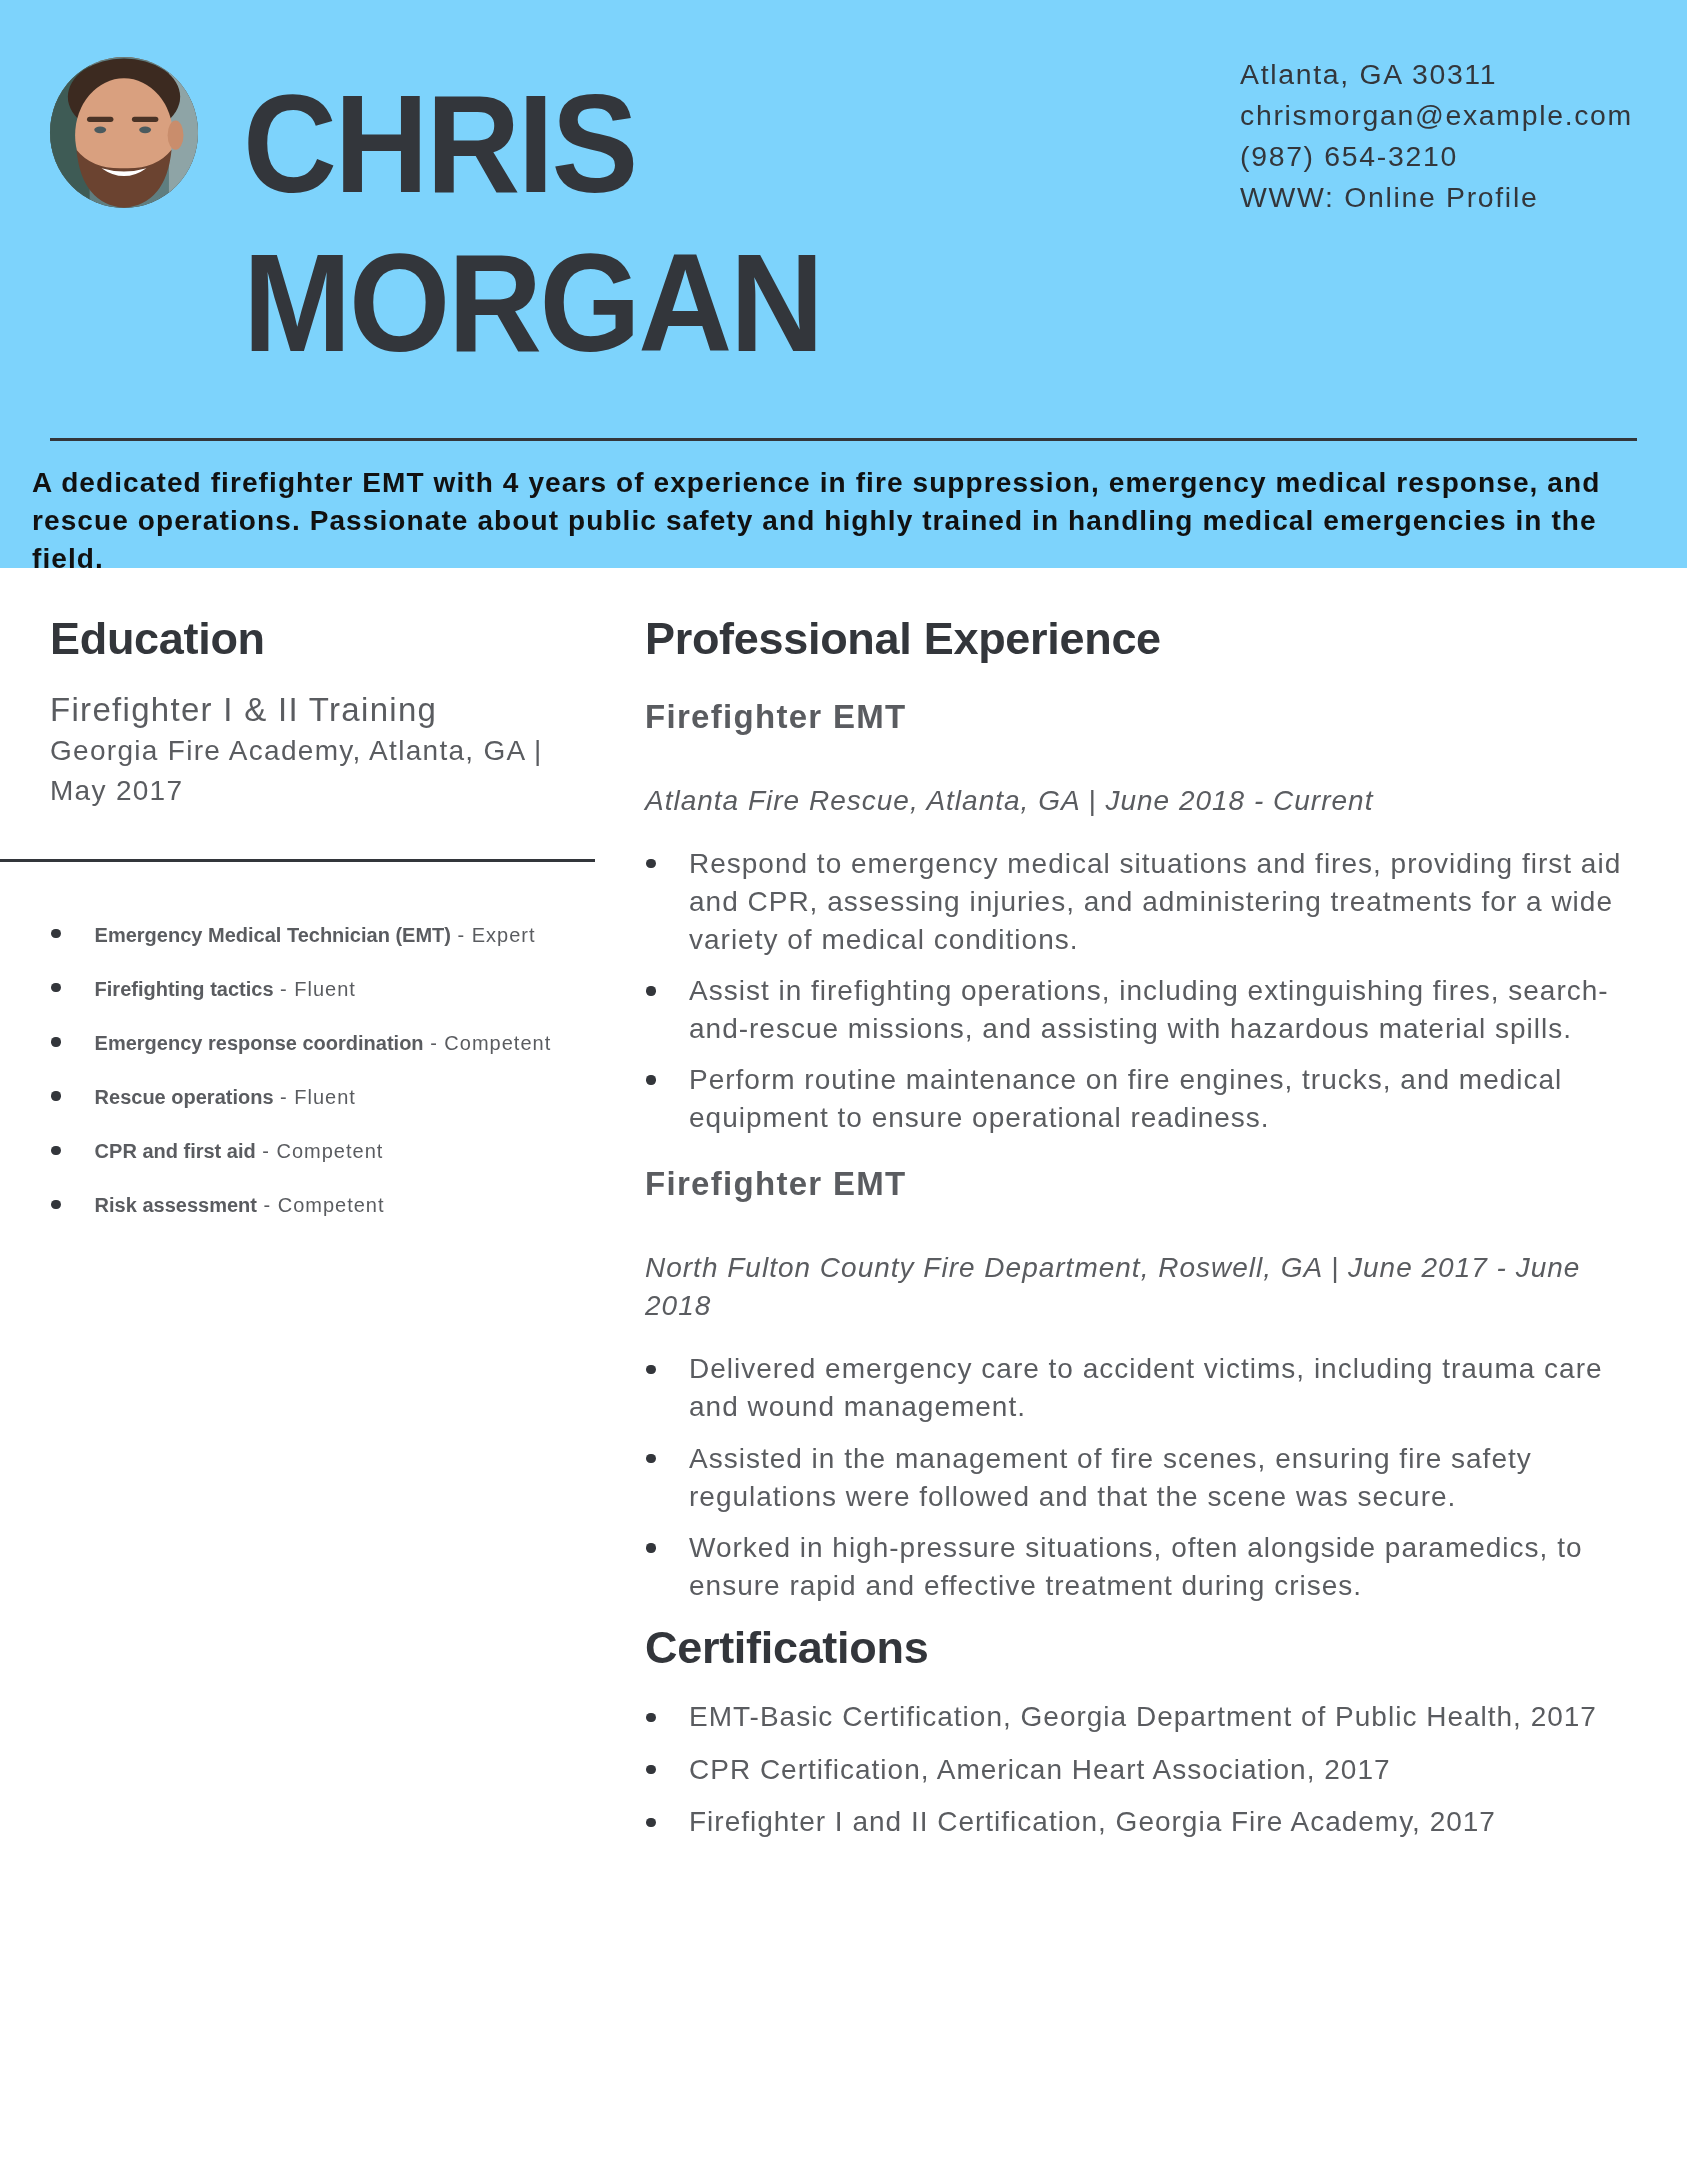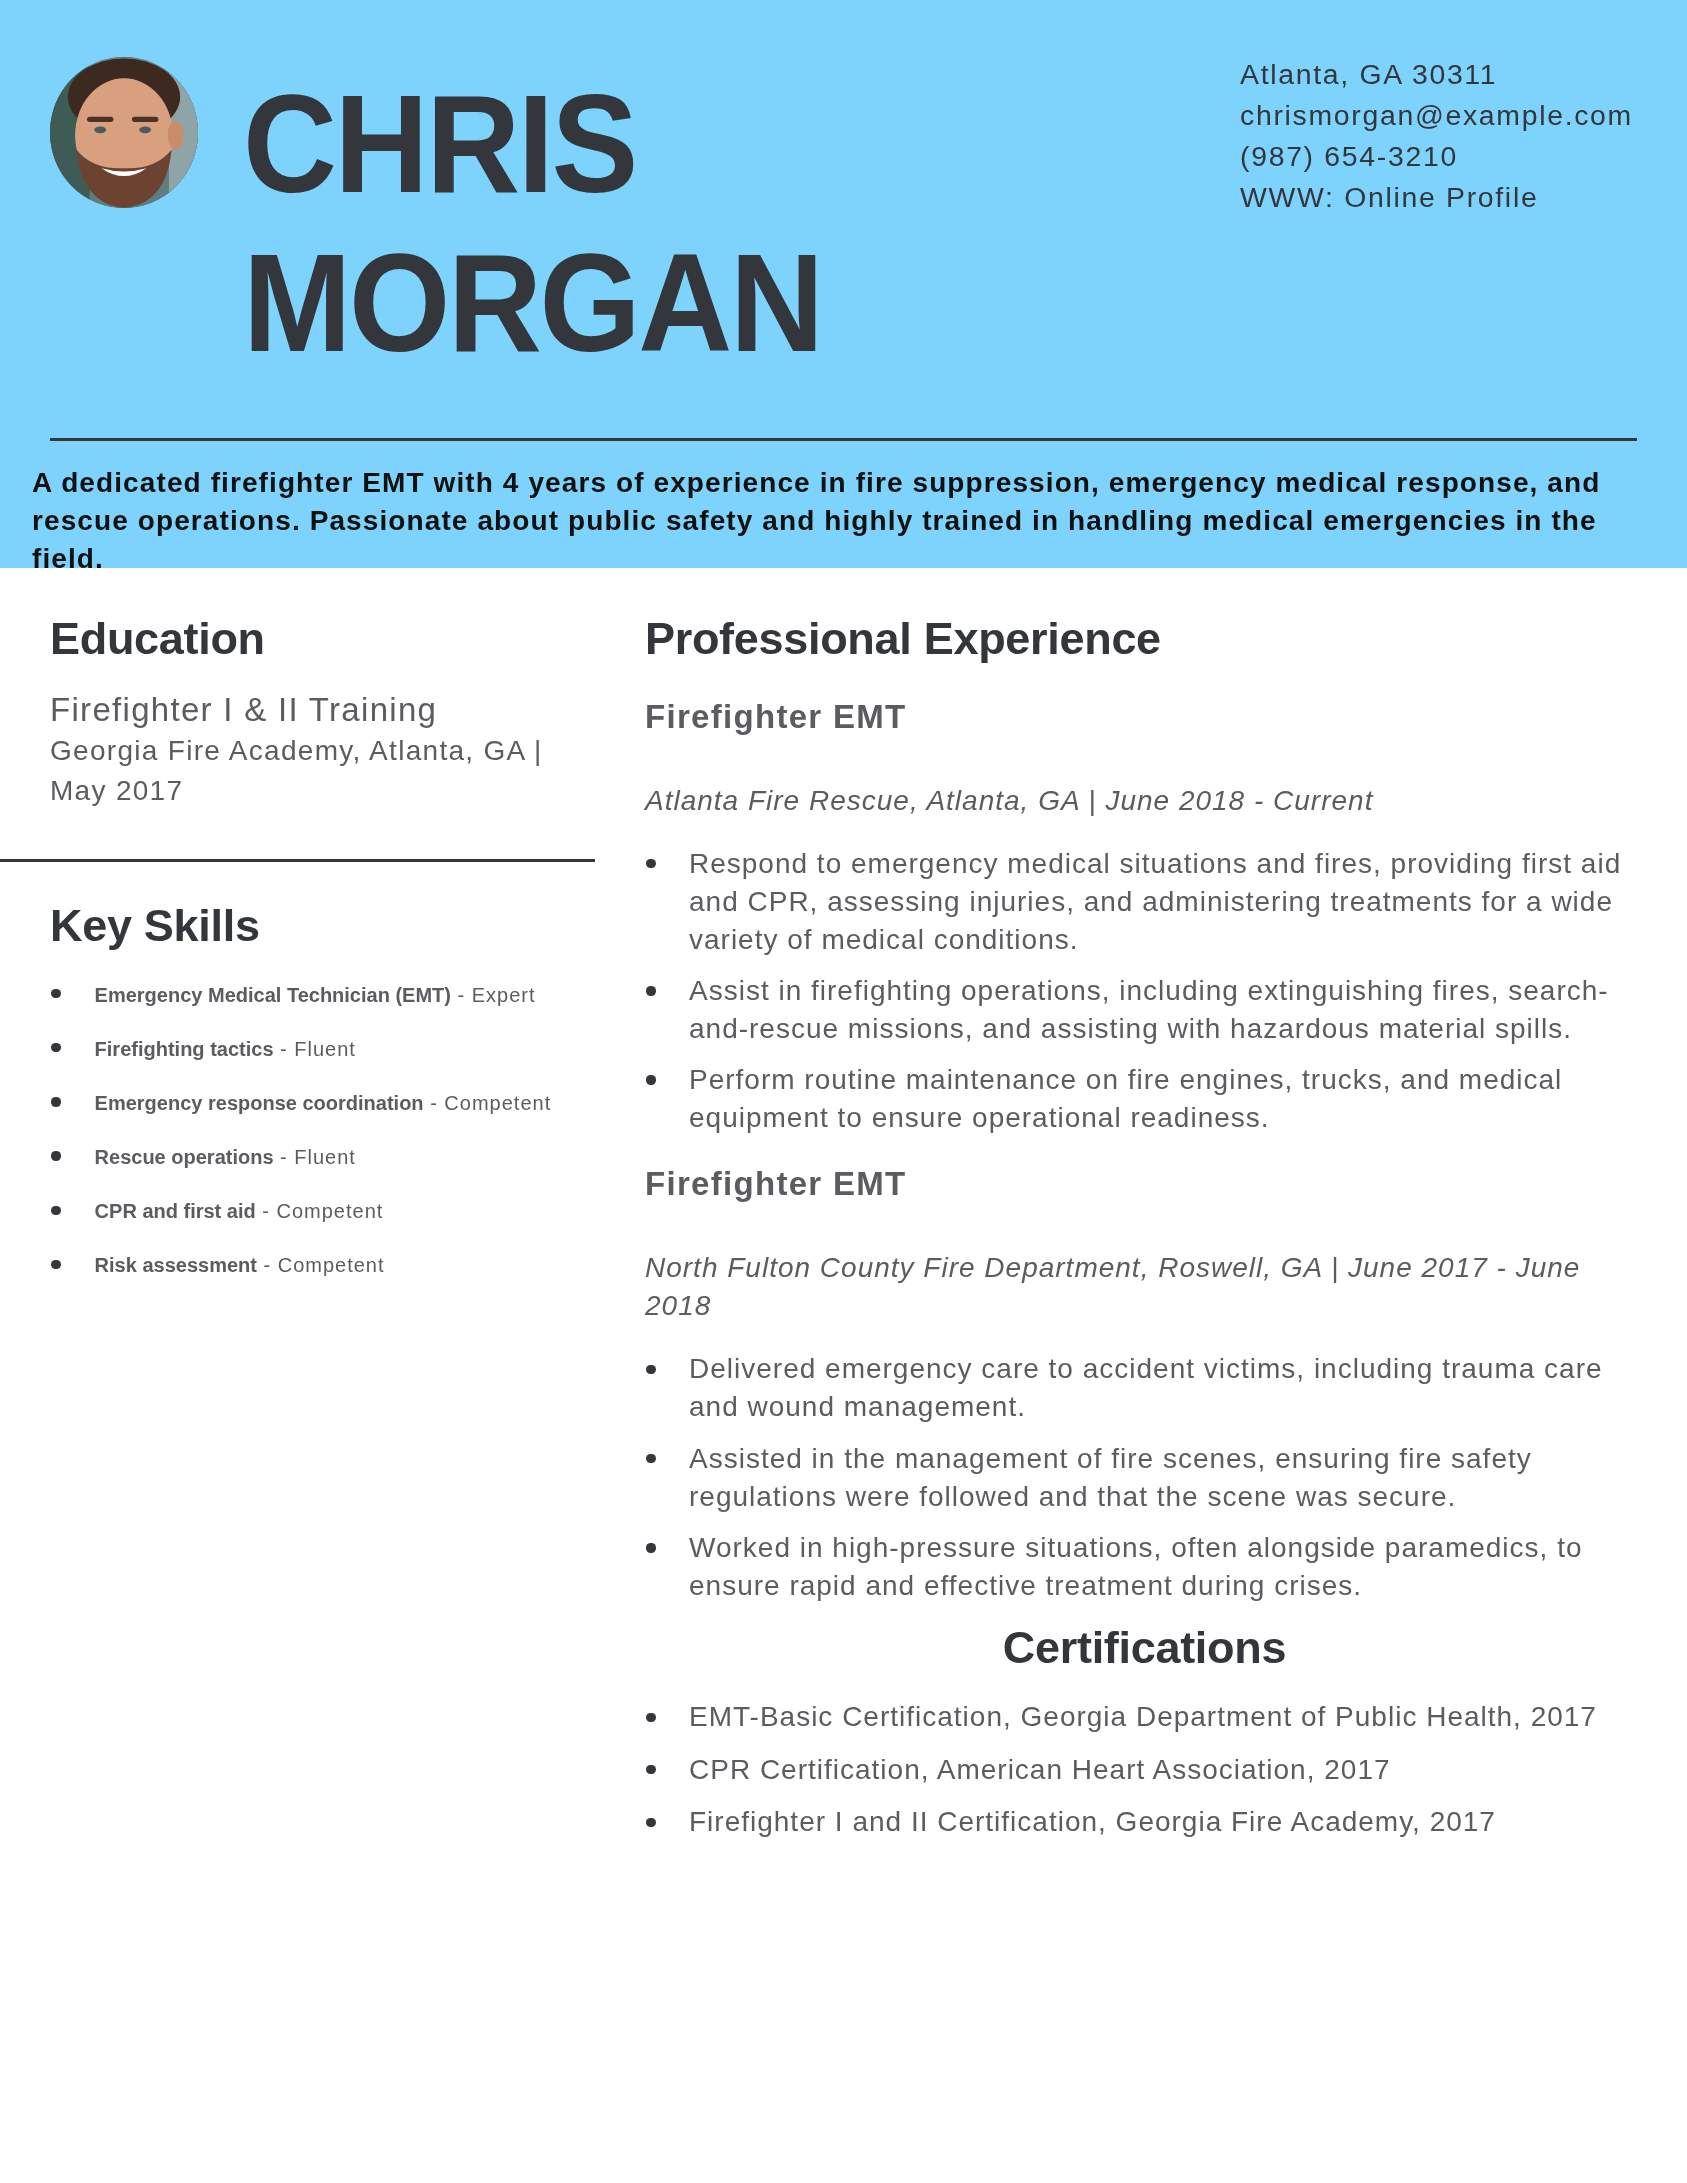--- a/index.html
+++ b/index.html
@@ -137,21 +137,21 @@
       color: #5a5c60;
       letter-spacing: 1px;
       margin-bottom: 13.2px;
     }
     .bullets li .dot {
       position: absolute; left: 1.3px; top: 14.6px;
       width: 9.3px; height: 9.3px;
       border-radius: 50%;
       background: #33363b;
     }
-    .certs-title { margin-top: 12px; text-align: center; }
+    .certs-title { margin-top: 12px; }
     .certs { margin-top: 20px; }
     .certs li { margin-bottom: 14.6px; }
   </style>
 </head>
 <body>
 
 <div class="header">
   <div class="avatar" title="Profile photo of a smiling bearded man">
     <svg viewBox="0 0 224 228" xmlns="http://www.w3.org/2000/svg">
       <rect x="0" y="0" width="224" height="228" fill="#5f7e80"></rect>
@@ -195,21 +195,20 @@
 
 <div class="col-left">
   <h2 class="section">Education</h2>
   <div class="edu-degree">Firefighter I &amp; II Training</div>
   <div class="edu-school">Georgia Fire Academy, Atlanta, GA | May 2017</div>
 </div>
 
 <div class="left-divider"></div>
 
 <div class="skills-block">
-  <h2 class="section">Key Skills</h2>
   <ul class="skills-list">
     <li>
       <span class="dot"></span><span class="skill">Emergency Medical Technician (EMT)</span><span> - </span><span>Expert</span>
     </li>
     <li>
       <span class="dot"></span><span class="skill">Firefighting tactics</span><span> - </span><span>Fluent</span>
     </li>
     <li>
       <span class="dot"></span><span class="skill">Emergency response coordination</span><span> - </span><span>Competent</span>
     </li>

